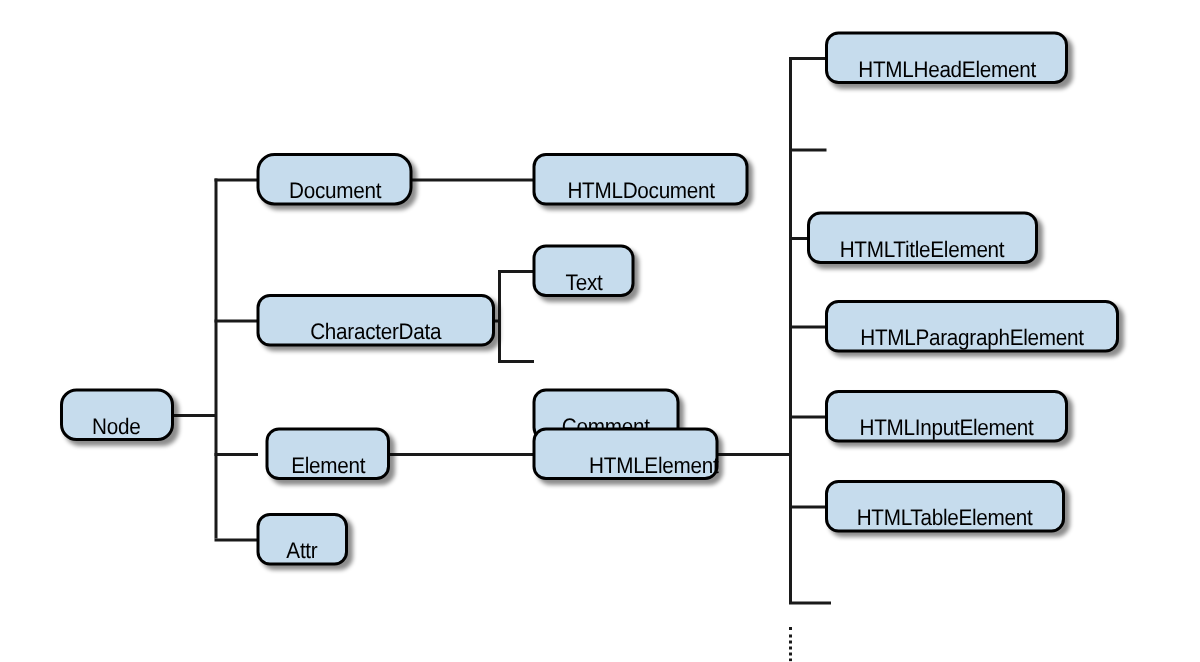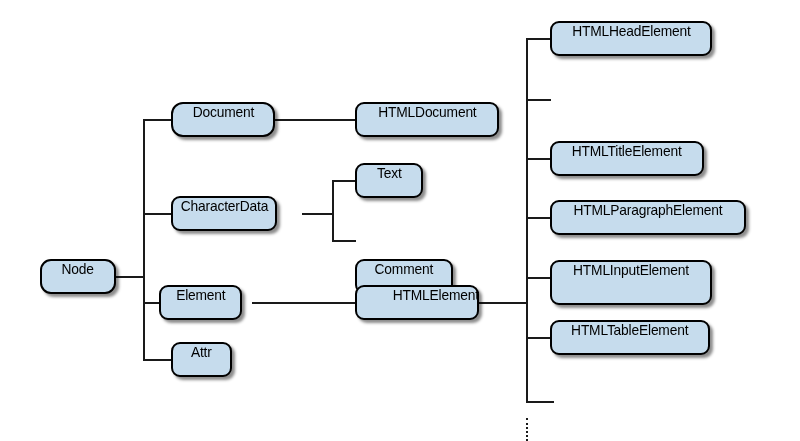--- a/index.html
+++ b/index.html
@@ -16,21 +16,21 @@
     font-family: "Liberation Sans", sans-serif;
   }
   .node {
     position: absolute;
     box-sizing: border-box;
     background: #c6dced;
     border: 2.5px solid #000000;
     border-radius: 9px;
     box-shadow: 3px 3px 3px rgba(0,0,0,0.45);
     display: flex;
-    align-items: flex-start;
+    align-items: flex-end;
     justify-content: center;
     z-index: 3;
   }
   .node .label {
     font-family: "Liberation Sans Narrow", "Liberation Sans", sans-serif;
     font-size: 15px;
     line-height: 1;
     color: #000000;
     white-space: nowrap;
     transform: scaleX(0.92);
@@ -84,25 +84,25 @@
   <div class="dotted" style="left:526px; top:418px; height:23px;"></div>
 
   <div class="node small" style="left:40px; top:259px; width:76px; height:35px;border-radius:11px;">
     <span class="label">Node</span>
   </div>
 
   <div class="node" style="left:171px; top:102px; width:104px; height:35px;border-radius:12px;">
     <span class="label">Document</span>
   </div>
 
-  <div class="node" style="left:171px; top:196px; width:106px; height:35px;">
+  <div class="node" style="left:171px; top:196px; width:159px; height:35px;">
     <span class="label">CharacterData</span>
   </div>
 
-  <div class="node" style="left:159px; top:285px; width:83px; height:35px;">
+  <div class="node" style="left:177px; top:285px; width:83px; height:35px;">
     <span class="label">Element</span>
   </div>
 
   <div class="node" style="left:171px; top:342px; width:61px; height:35px;">
     <span class="label">Attr</span>
   </div>
 
   <div class="node" style="left:355px; top:102px; width:144px; height:35px;">
     <span class="label">HTMLDocument</span>
   </div>
@@ -117,29 +117,29 @@
 
   <div class="node" style="left:355px; top:285px; width:124px; height:35px;padding-left:38px;">
     <span class="label">HTMLElement</span>
   </div>
 
   <div class="node" style="left:550px; top:21px; width:162px; height:35px;">
     <span class="label">HTMLHeadElement</span>
   </div>
 
 
-  <div class="node" style="left:550px; top:141px; width:154px; height:35px;">
+  <div class="node" style="left:538px; top:141px; width:154px; height:35px;">
     <span class="label">HTMLTitleElement</span>
   </div>
 
   <div class="node" style="left:550px; top:200px; width:196px; height:35px;">
     <span class="label">HTMLParagraphElement</span>
   </div>
 
-  <div class="node" style="left:550px; top:260px; width:162px; height:45px;">
+  <div class="node" style="left:550px; top:260px; width:162px; height:35px;">
     <span class="label">HTMLInputElement</span>
   </div>
 
   <div class="node" style="left:550px; top:320px; width:160px; height:35px;">
     <span class="label">HTMLTableElement</span>
   </div>
 
 
 </div>
 

